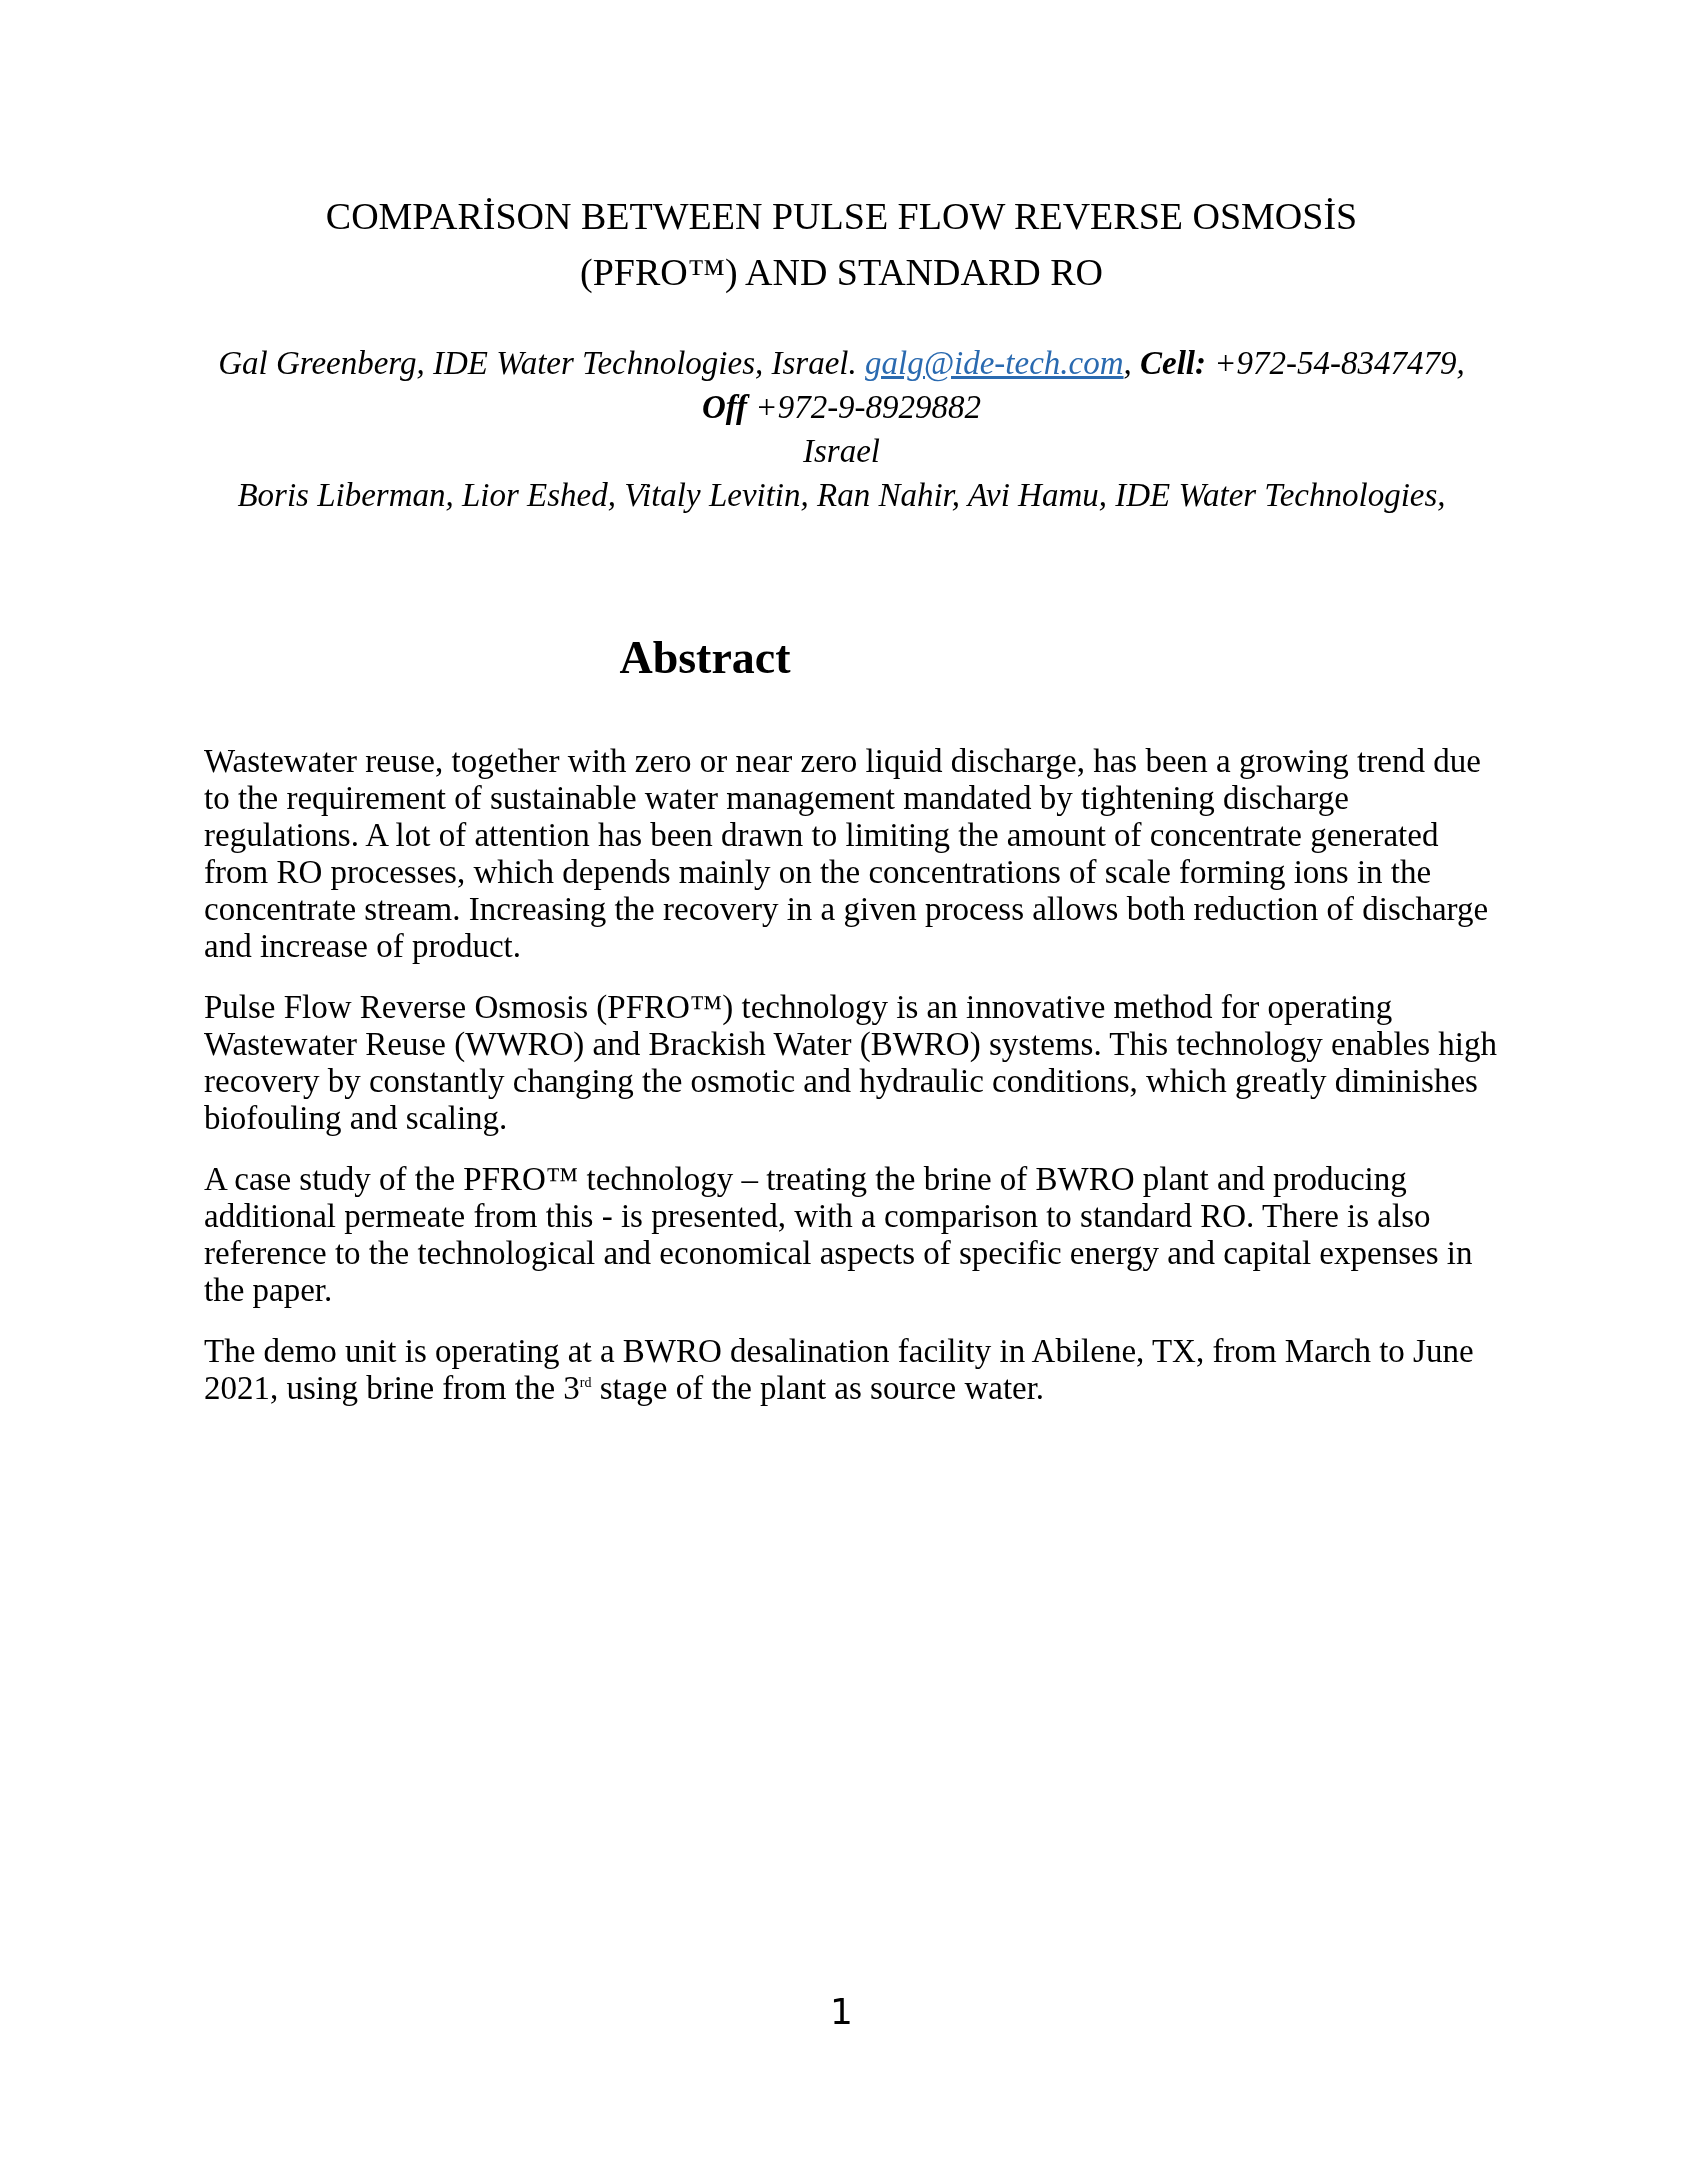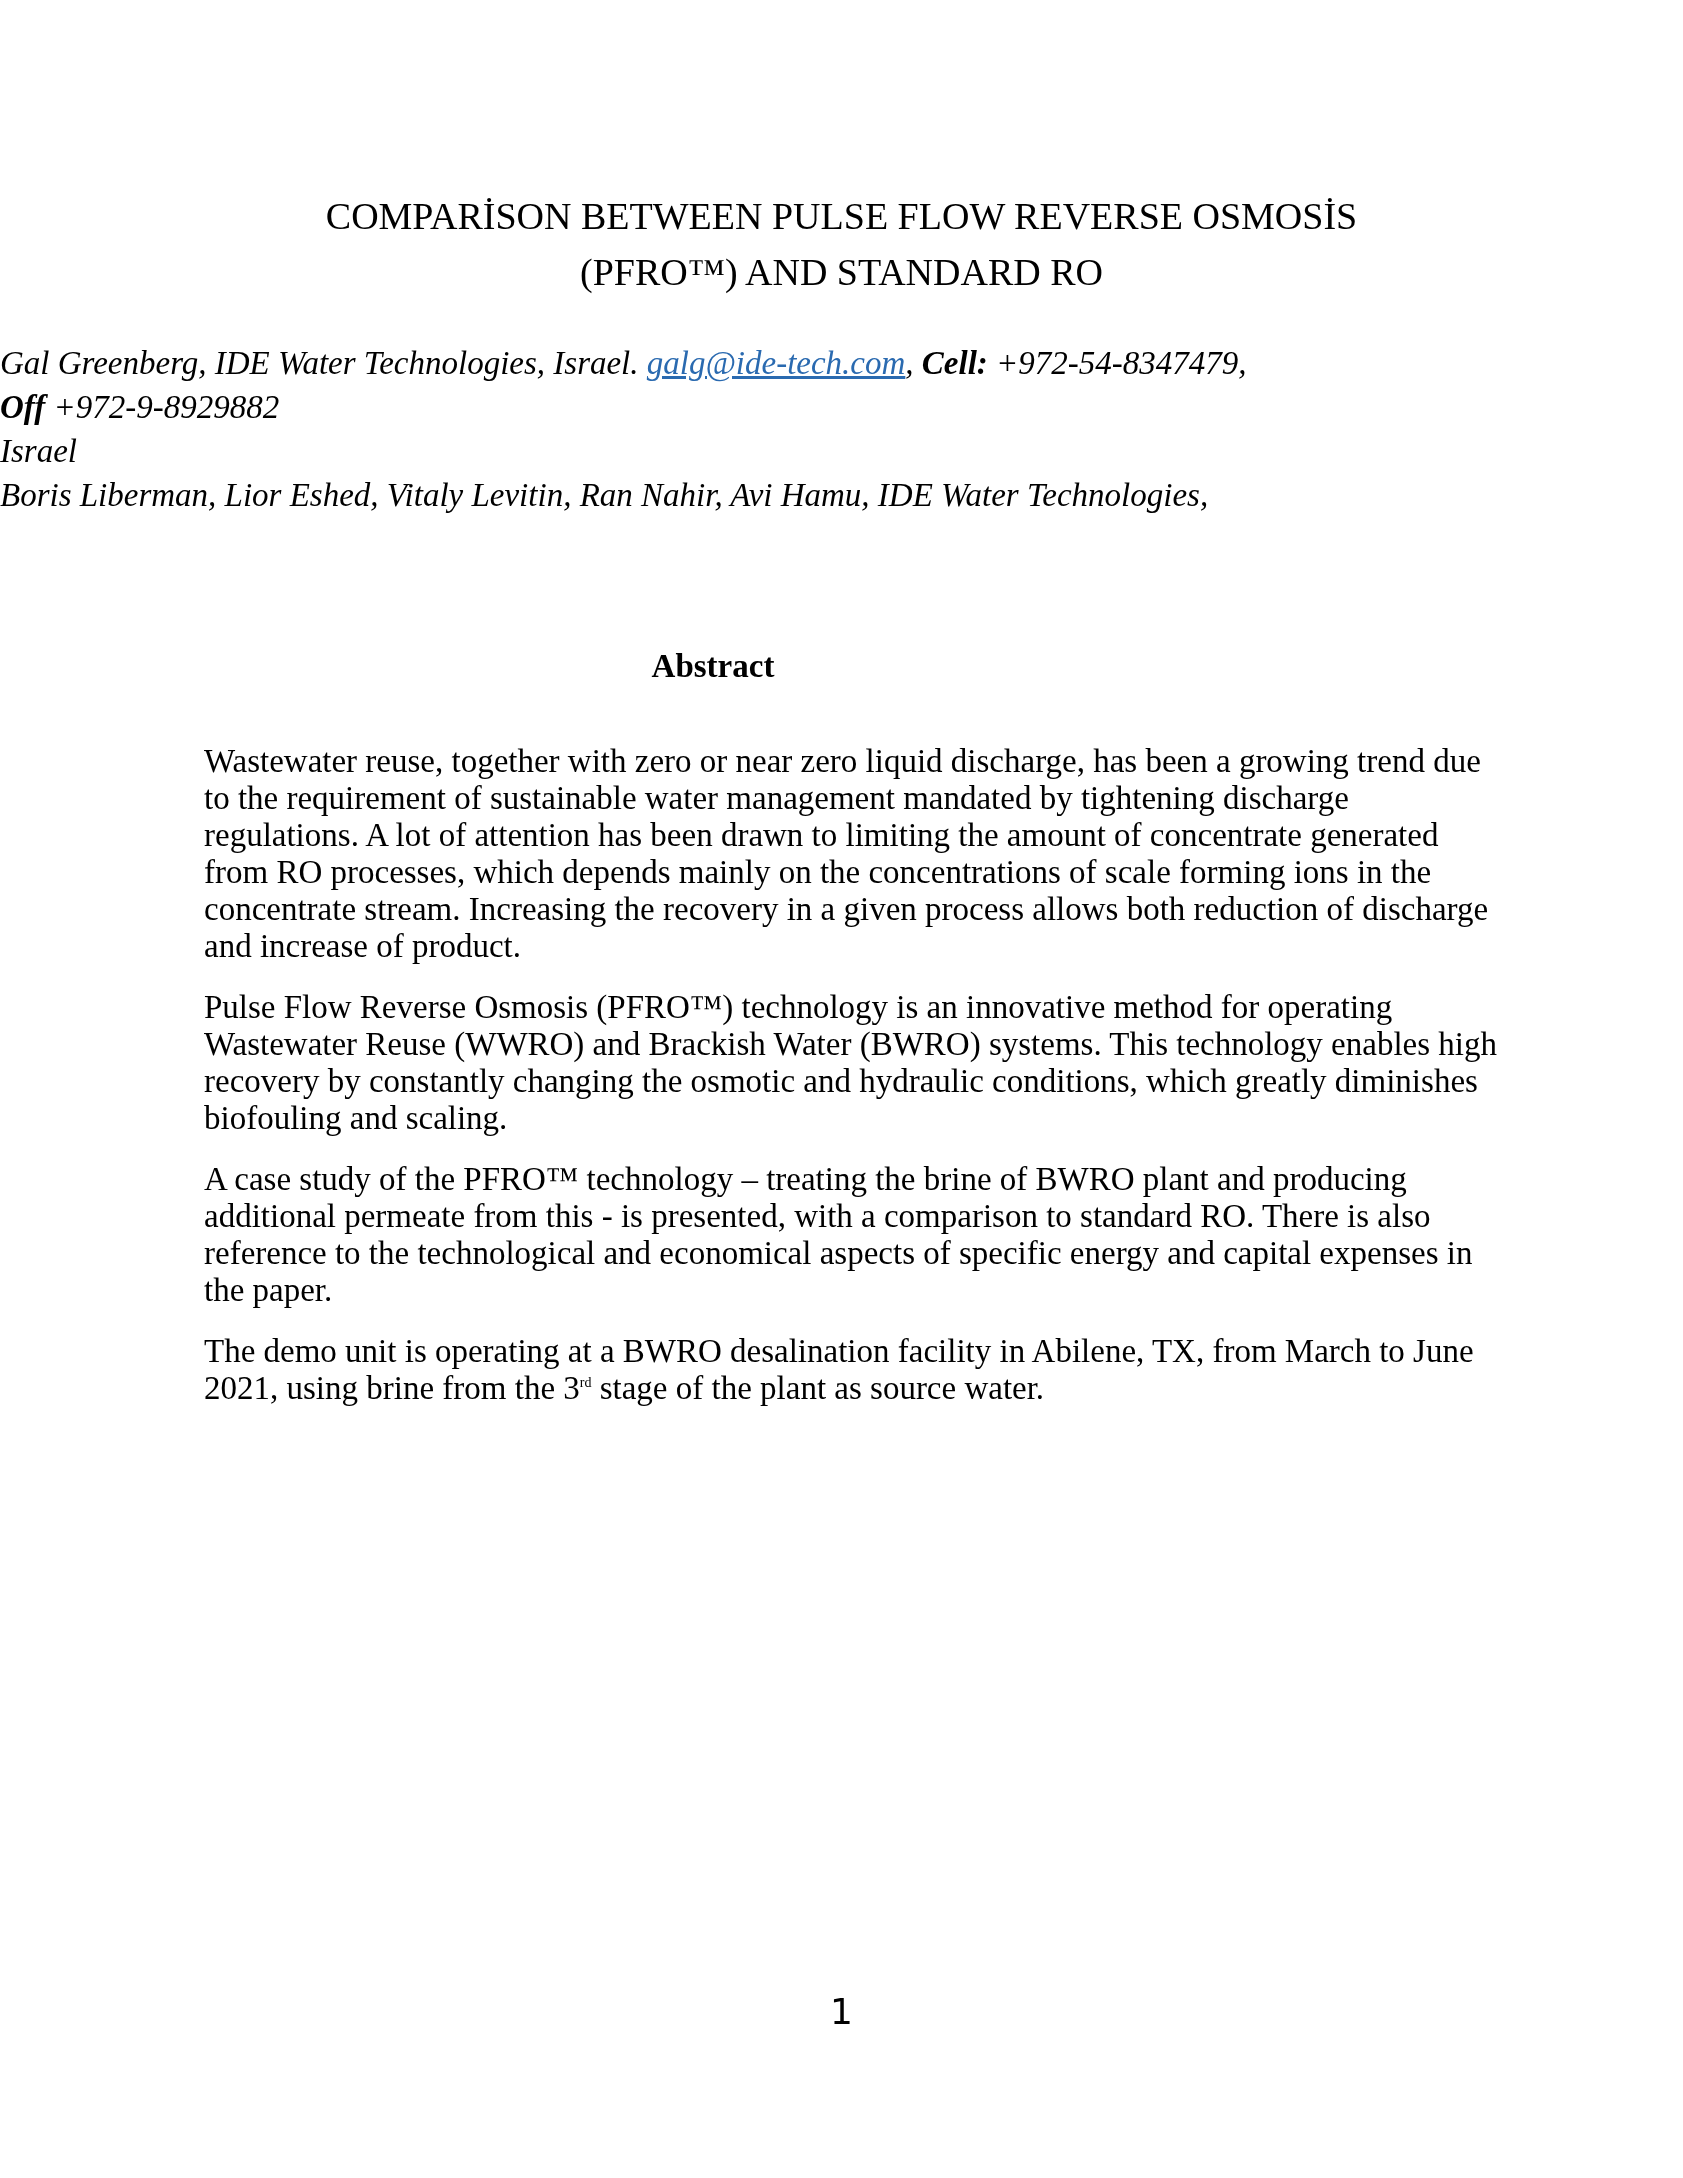--- a/index.html
+++ b/index.html
@@ -22,40 +22,41 @@
     text-align: center;
     font-weight: normal;
     font-size: 38px;
     line-height: 56px;
   }
   .byline-block {
     position: absolute;
     top: 341px;
     left: 0;
     width: 1683px;
+    text-align: center;
     font-style: italic;
     font-size: 33px;
     line-height: 44px;
   }
   .b-line { white-space: nowrap; }
   .bi { font-weight: bold; }
   a.email {
     text-decoration: underline;
     cursor: pointer;
   }
   .abstract-heading {
     position: absolute;
     top: 635px;
     left: 0;
     width: 1410px;
     text-align: center;
     font-weight: bold;
-    font-size: 33px;
+    font-size: 46px;
     line-height: 46px;
-    margin: 8px;
+    margin: 0;
   }
   .body-block {
     position: absolute;
     top: 743px;
     left: 196px;
     width: 1301px;
     font-size: 33px;
     line-height: 37px;
     text-align: left;
     margin-left: 8px;

